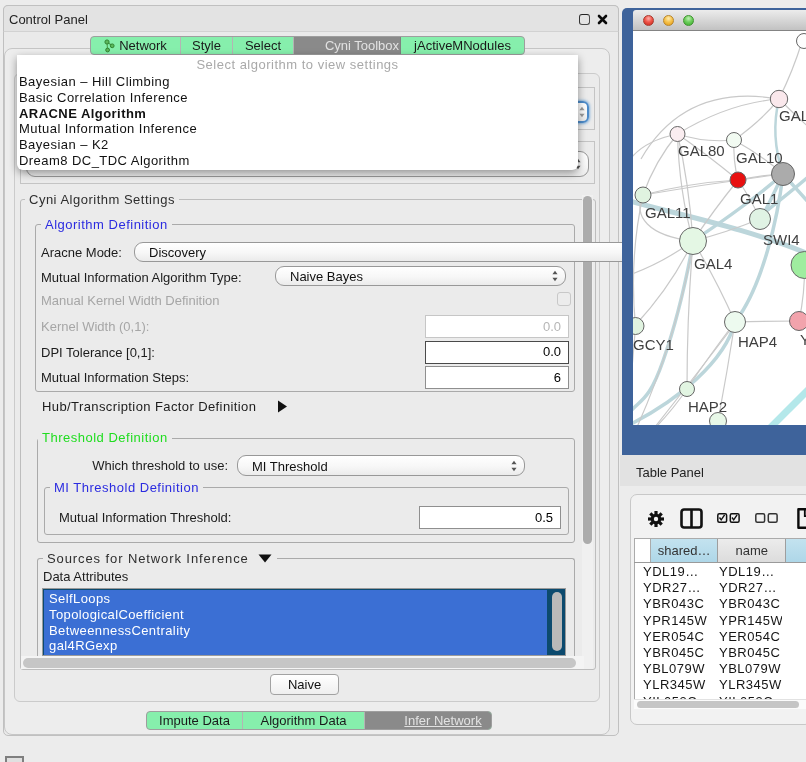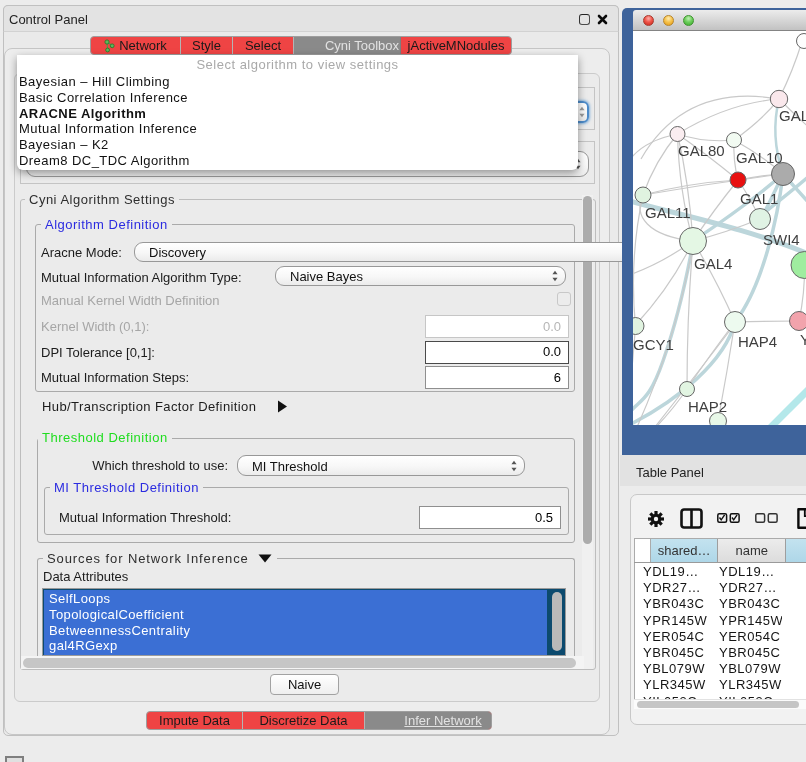--- a/index.html
+++ b/index.html
@@ -14,21 +14,21 @@
 
 .combo { position:absolute; border:1px solid #989898; border-radius:9px;
   background:linear-gradient(#ffffff,#f7f7f7 55%,#ebebeb);
   font-size:13px; color:#111; }
 .combo .ctxt { position:absolute; left:14px; top:50%; transform:translateY(-50%); white-space:nowrap; }
 .combo .arr { position:absolute; right:7px; top:50%; transform:translateY(-50%); width:6px; height:12px; }
 .fld { position:absolute; background:#fff; font-size:13px; color:#000;
   text-align:right; padding-right:7px; }
 
 .seg { position:absolute; display:flex; border:1px solid #9e9e9e; border-radius:4px;
-  background:#ef4444; overflow:hidden; }
+  background:#86efac; overflow:hidden; }
 .seg .s { font-size:13px; color:#1a1a1a; display:flex; align-items:center; justify-content:center;
   border-right:1px solid #b4b4b4; }
 .seg .s:last-child { border-right:none; }
 .seg .sel { background:#8a8a8a; color:#e2e2e2; border-right-color:#7e7e7e;padding-left:30px; }
 </style>
 </head>
 <body>
 
 <div class="abs" id="cpwin" style="left:3px; top:5px; width:616px; height:731px;
   background:#eaeaea; border:1px solid #c0c0c0; border-radius:5px;"></div>
@@ -52,21 +52,21 @@
   <div class="s" style="width:90px;">
     <svg width="11" height="14" viewBox="0 0 11 14" style="margin-right:4px;">
       <path d="M3 3 L8 6.5 M3 3 L3.5 10.5" stroke="#49a049" stroke-width="1.1" fill="none"></path>
       <circle cx="3" cy="3" r="2.1" fill="#5cb85c" stroke="#2c7d2c" stroke-width="0.9"></circle>
       <circle cx="8.2" cy="6.8" r="1.9" fill="#5cb85c" stroke="#2c7d2c" stroke-width="0.9"></circle>
       <circle cx="3.6" cy="11" r="1.9" fill="#5cb85c" stroke="#2c7d2c" stroke-width="0.9"></circle>
     </svg>Network</div>
   <div class="s" style="width:52px;">Style</div>
   <div class="s" style="width:61px;">Select</div>
   <div class="s sel" style="width:107px;">Cyni Toolbox</div>
-  <div class="s" style="width:110px;">jActiveMNodules</div>
+  <div class="s" style="width:123px;">jActiveMNodules</div>
 </div>
 
 <div class="abs" style="left:20px; top:87px; width:575px; height:43px; border:1px solid #c4c4c4;"></div>
 <div class="combo" style="left:26px; top:101px; width:563px; height:22px; border-radius:6px;
   border:2px solid #4d8bc9; box-shadow:0 0 2.5px 1px rgba(100,160,215,.75);">
   <svg class="arr" style="right:auto; left:551px;" viewBox="0 0 7 12">
       <path d="M3.5 0 L6.5 4 H0.5 Z M3.5 12 L6.5 8 H0.5 Z" fill="#999"></path>
     </svg>
 </div>
 
@@ -150,21 +150,21 @@
   </div>
   <div style="position:absolute; left:509px; top:3px; width:10px; height:59px; background:#b9b9b9; border-radius:5px;"></div>
 </div>
 
 <div class="abs" style="left:270px; top:674px; width:69px; height:21px; border:1px solid #a2a2a2;
   border-radius:4px; background:linear-gradient(#ffffff,#efefef); font-size:13px; color:#111;
   display:flex; align-items:center; justify-content:center;">Naive</div>
 
 <div class="seg" style="left:146px; top:711px; height:19px;">
   <div class="s" style="width:96px;">Impute Data</div>
-  <div class="s" style="width:122px;">Discretize Data</div>
+  <div class="s" style="width:122px;">Algorithm Data</div>
   <div class="s sel" style="width:126px;text-decoration:underline;">Infer Network</div>
 </div>
 
 <div class="abs" style="left:17px; top:55px; width:561px; height:115px; background:#fff;
   border-radius:0 0 6px 6px; box-shadow:0 3px 9px rgba(0,0,0,.4);"></div>
 <div class="abs" style="left:17px; top:57px; width:561px; text-align:center; font-size:13px; color:#a9a9a9; letter-spacing:0.5px;">Select algorithm to view settings</div>
 <div class="abs" style="left:19px; top:74px; font-size:13px; color:#111; line-height:15.8px; letter-spacing:0.45px;">
   Bayesian – Hill Climbing<br>
   Basic Correlation Inference<br>
   <b>ARACNE Algorithm</b><br>

